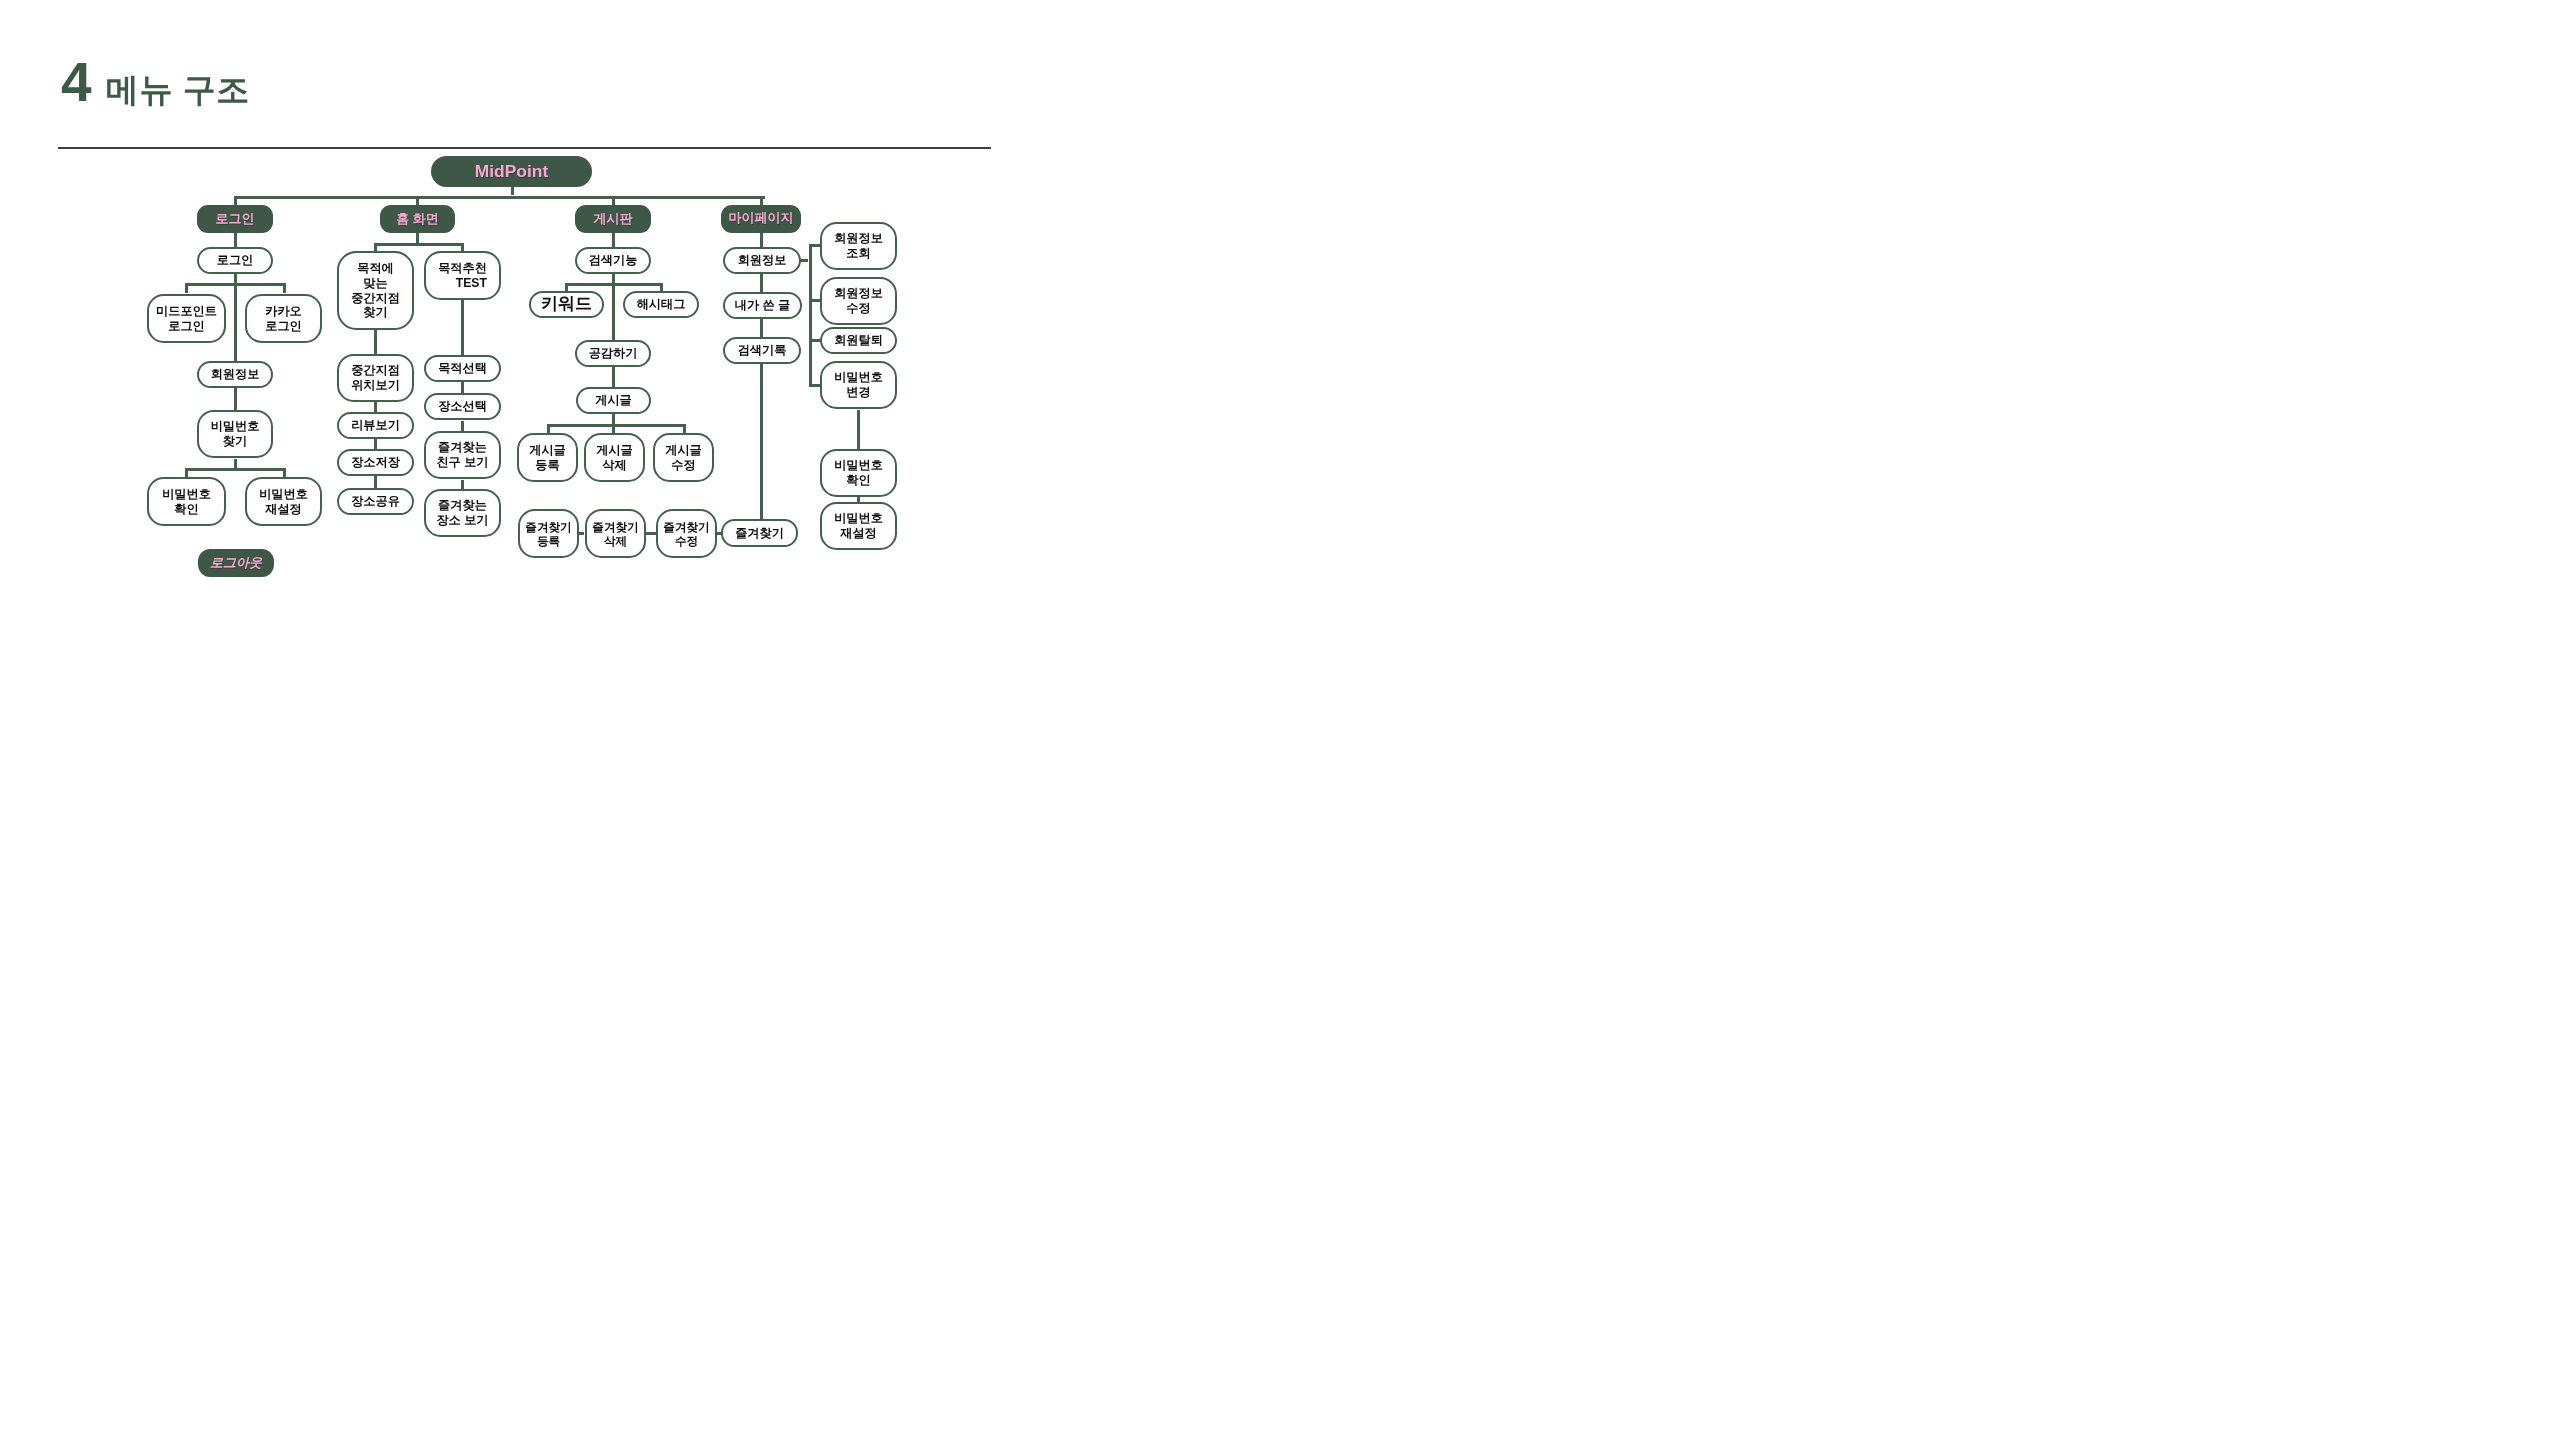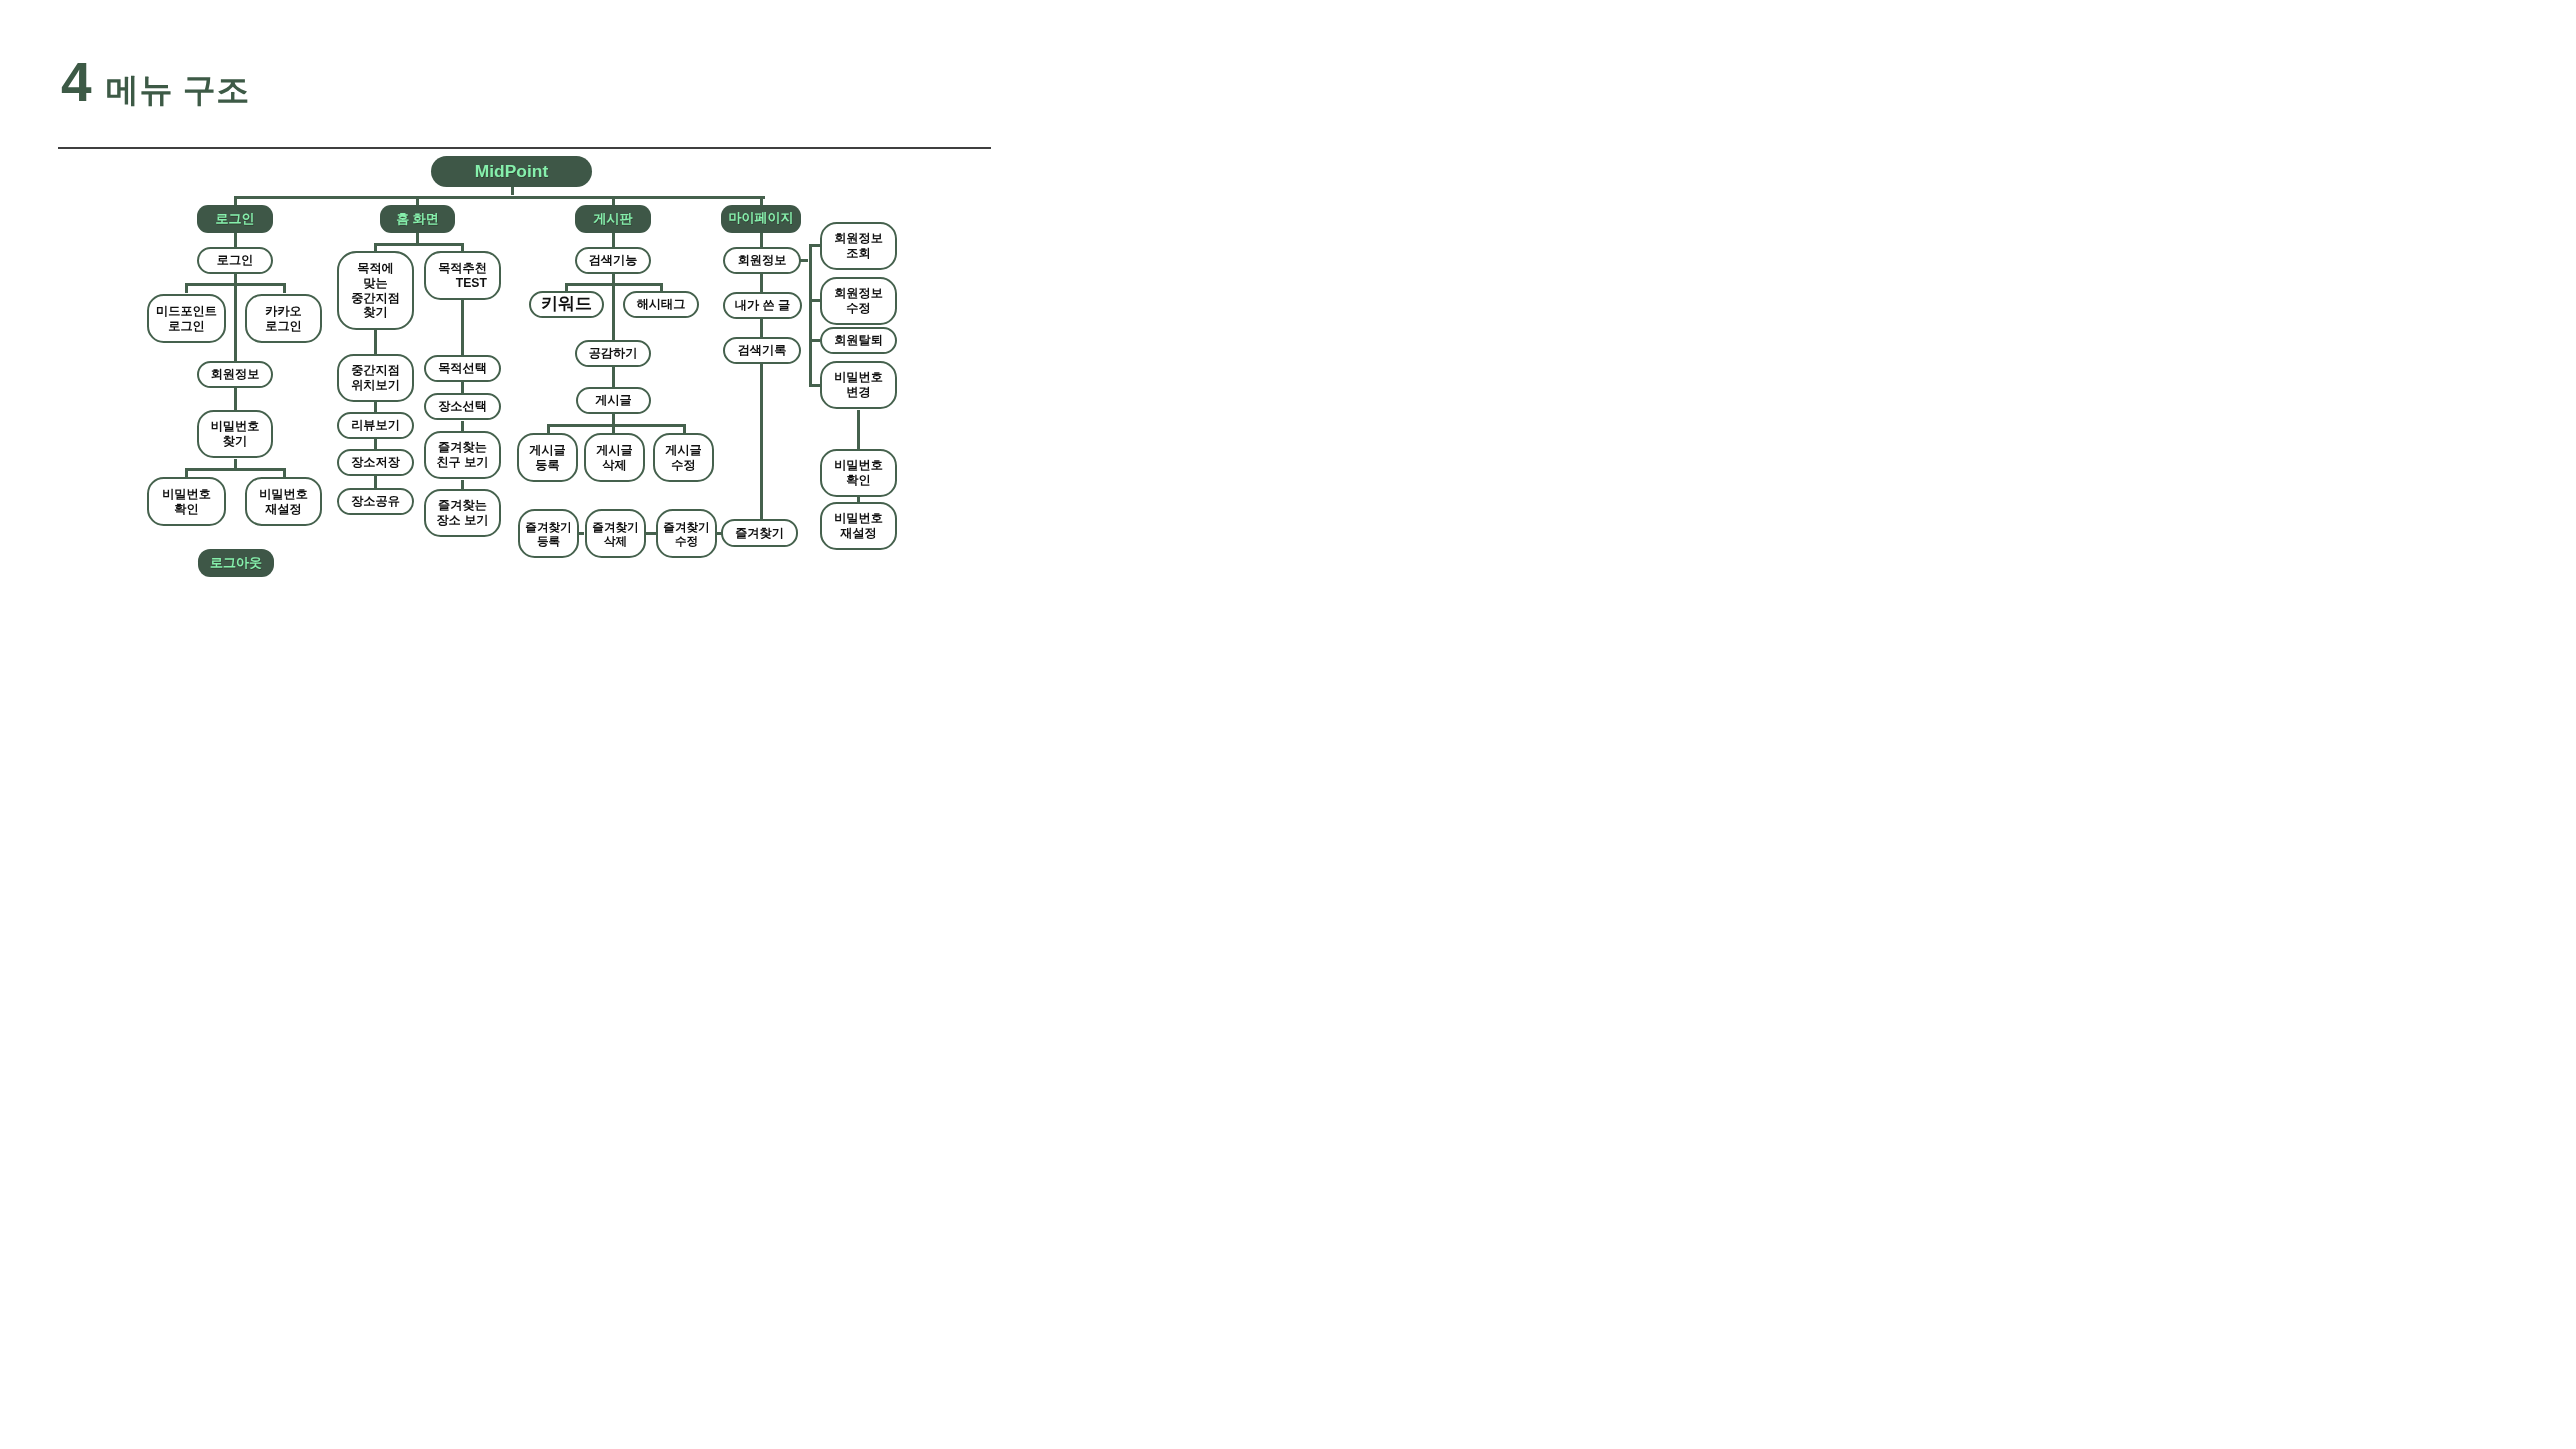--- a/index.html
+++ b/index.html
@@ -11,21 +11,21 @@
   .title-number{font-size:55px;font-weight:800;line-height:1;vertical-align:baseline;letter-spacing:-1.3px;}
   .title-label{font-size:33px;font-weight:800;margin-left:15.5px;vertical-align:baseline;letter-spacing:0.6px;}
   .divider{position:absolute;left:58px;top:147px;width:933px;height:1.9px;background:var(--divider,#3f3f3f);}
   .canvas{position:absolute;left:0;top:0;width:1030px;height:580px;}
   .node{
     position:absolute;display:flex;align-items:center;justify-content:center;
     text-align:center;font-weight:700;white-space:pre-line;line-height:1.2;
     box-sizing:border-box;letter-spacing:0px;
   }
   .node.outline{background:#ffffff;border:2.6px solid var(--border,#45614d);color:#101010;}
-  .node.filled{background:var(--green,#3e5747);color:#86efac;text-shadow:0.6px 0.6px 0.6px rgba(30,40,25,0.45);}
+  .node.filled{background:var(--green,#3e5747);color:#f9a8d4;text-shadow:0.6px 0.6px 0.6px rgba(30,40,25,0.45);}
   .line{position:absolute;background:var(--border,#45614d);}
 </style>
 </head>
 <body>
 
 <div class="page">
   <div class="title-block">
     <span class="title-number">4</span><span class="title-label">메뉴 구조</span>
   </div>
   <div class="divider"></div>
@@ -82,21 +82,21 @@
       <div class="line" style="left: 809px; top: 299px; width: 11px; height: 2.6px;"></div>
       <div class="line" style="left: 809px; top: 339px; width: 11px; height: 2.6px;"></div>
       <div class="line" style="left: 809px; top: 384px; width: 11px; height: 2.6px;"></div>
       <div class="line" style="left: 857px; top: 410px; width: 2.6px; height: 39px;"></div>
       <div class="line" style="left: 857px; top: 497px; width: 2.6px; height: 5.2px;"></div>
       <div class="node filled" style="left: 431px; top: 156px; width: 161px; height: 31px; border-radius: 15.5px; font-size: 17.4px;">MidPoint</div>
       <div class="node filled" style="left: 197px; top: 205px; width: 76px; height: 28px; border-radius: 11px; font-size: 13px;">로그인</div>
       <div class="node filled" style="left: 380px; top: 205px; width: 75px; height: 28px; border-radius: 11px; font-size: 13px;">홈 화면</div>
       <div class="node filled" style="left: 575px; top: 205px; width: 76px; height: 28px; border-radius: 11px; font-size: 13px;">게시판</div>
       <div class="node filled" style="left: 721px; top: 205px; width: 80px; height: 28px; border-radius: 11px; font-size: 13px; font-family: Liberation Mono, monospace;">마이페이지</div>
-      <div class="node filled" style="left: 198px; top: 549px; width: 76px; height: 28px; border-radius: 12.2px; font-size: 13px;">로그아웃</div>
+      <div class="node filled" style="left: 198px; top: 549px; width: 76px; height: 28px; border-radius: 12.2px; font-size: 13px; font-style: italic;">로그아웃</div>
       <div class="node outline" style="left: 197px; top: 247px; width: 76px; height: 27px; border-radius: 13.5px; font-size: 12.2px;">로그인</div>
       <div class="node outline" style="left: 147px; top: 294px; width: 79px; height: 49px; border-radius: 16.7px; font-size: 12.2px;">미드포인트
 로그인</div>
       <div class="node outline" style="left: 245px; top: 294px; width: 77px; height: 49px; border-radius: 16.7px; font-size: 12.2px;">카카오
 로그인</div>
       <div class="node outline" style="left: 197px; top: 361px; width: 76px; height: 27px; border-radius: 13.5px; font-size: 12.2px;">회원정보</div>
       <div class="node outline" style="left: 197px; top: 410px; width: 76px; height: 48px; border-radius: 16.7px; font-size: 12.2px;">비밀번호
 찾기</div>
       <div class="node outline" style="left: 147px; top: 477px; width: 79px; height: 49px; border-radius: 16.7px; font-size: 12.2px;">비밀번호
 확인</div>

